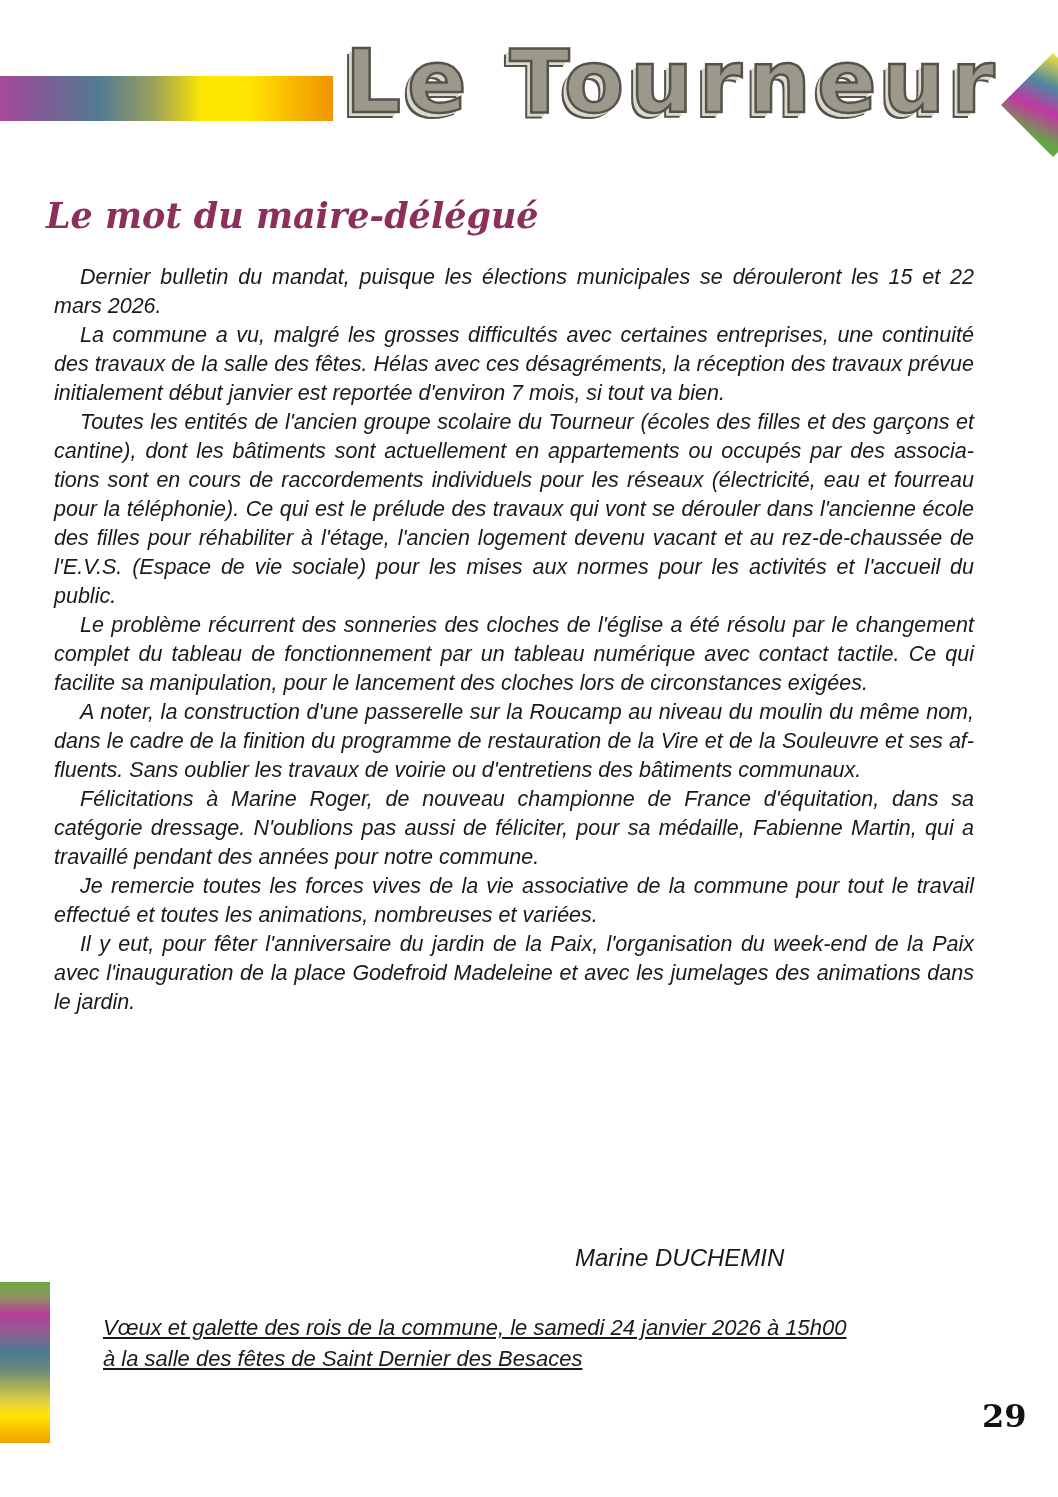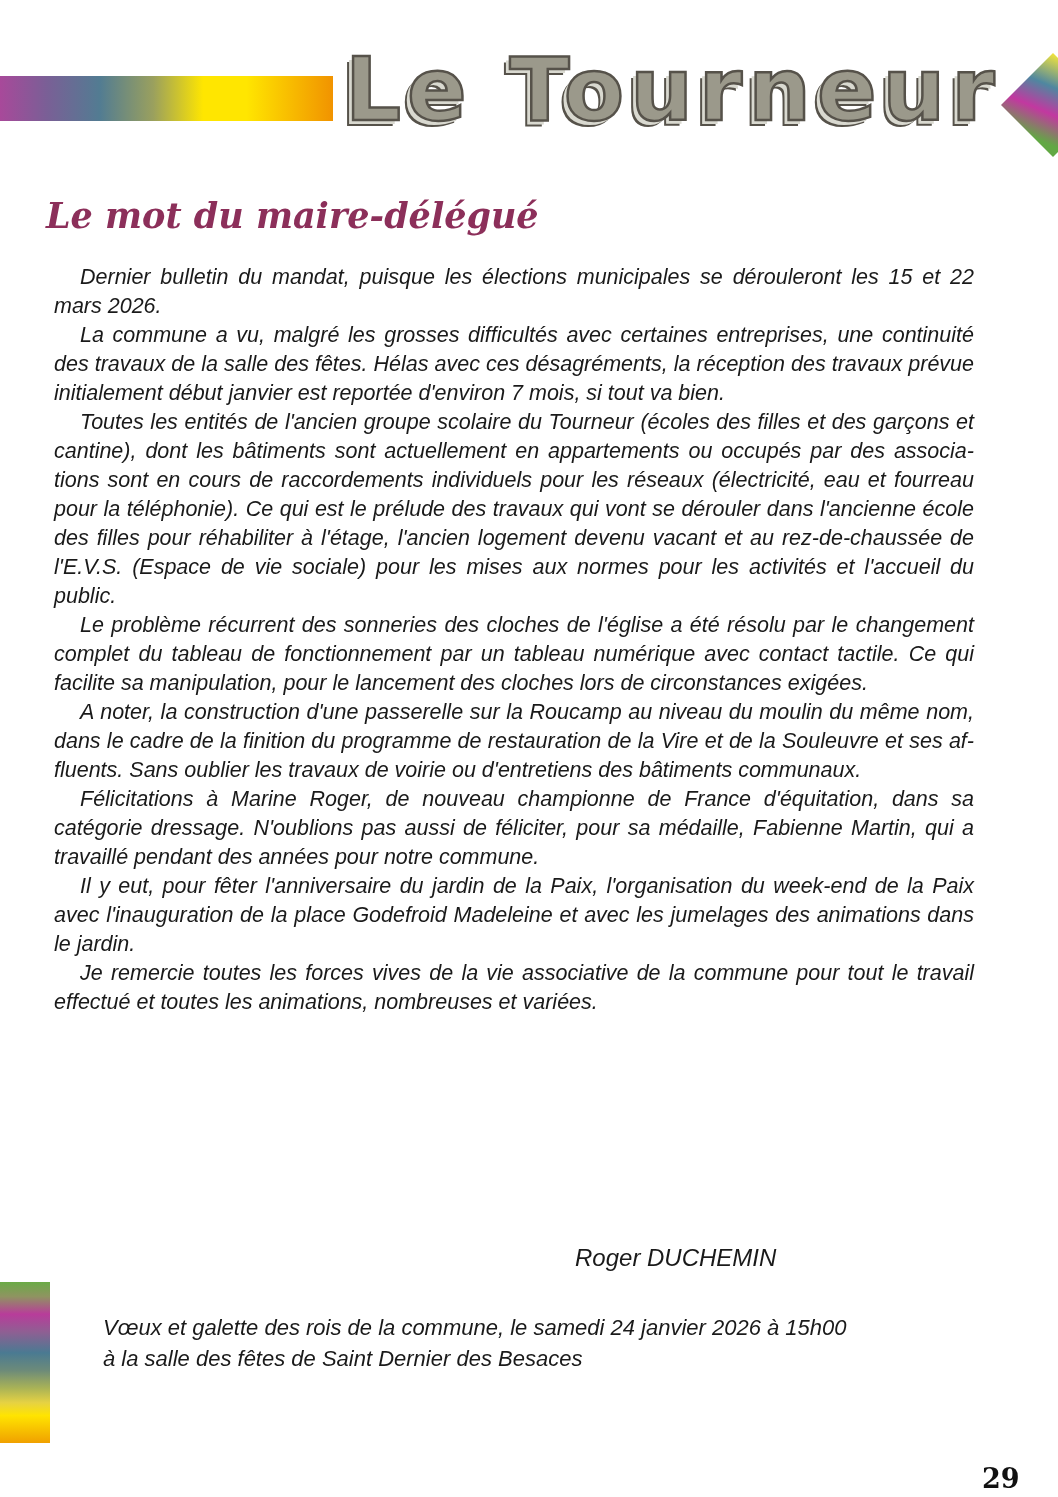--- a/index.html
+++ b/index.html
@@ -18,21 +18,21 @@
     background:linear-gradient(90deg,
       var(--bar-magenta,#a8499a) 0%,
       #7a5f96 14%,
       var(--bar-teal,#527c92) 30%,
       var(--bar-olive,#9aa05e) 46%,
       var(--bar-yellow,#ffe600) 61%,
       var(--bar-yellow,#ffe600) 74%,
       var(--bar-orange,#f19300) 100%);
   }
   .masthead-title{
-    position:absolute;left:345px;top:46px;
+    position:absolute;left:345px;top:38px;
     font-family:"DejaVu Sans",sans-serif;
     font-weight:bold;
     font-size:88px;line-height:88px;
     letter-spacing:6px;
     white-space:nowrap;
     color:var(--title-fill,#9b998b);
     -webkit-text-stroke:2.5px var(--title-dark,#56524a);
     text-shadow:
       -4px 4px 0 var(--title-light,#d9d9d0),
       -6px 6px 0 var(--title-dark,#56524a);
@@ -67,21 +67,21 @@
   
   .signature{
     position:absolute;left:575px;top:1243px;
     font-style:italic;font-size:24px;line-height:29px;
     white-space:nowrap;
   }
 
   
   .announcement{
     position:absolute;left:103px;top:1312px;
-    font-style:italic;font-size:22px;line-height:31px;
+    font-style:italic;font-size:22px;line-height:31px;text-decoration:underline;
   }
   .announcement div{white-space:nowrap;}
 
   
   .vbar{
     position:absolute;left:0;top:1282px;width:50px;height:161px;
     background:linear-gradient(180deg,
       var(--vbar-green,#6aaa46) 0%,
       #8f9461 9%,
       var(--vbar-magenta,#b83c9a) 20%,
@@ -89,23 +89,23 @@
       var(--vbar-teal,#4a7a92) 44%,
       #6d8b79 55%,
       #aab356 66%,
       #e6d243 75%,
       var(--vbar-yellow,#ffe400) 83%,
       var(--vbar-orange,#f0a000) 100%);
   }
 
   
   .page-number{
-    position:absolute;left:982px;top:1464px;
+    position:absolute;left:982px;top:1402px;
     font-family:"DejaVu Serif",serif;
-    font-weight:bold;font-size:27px;line-height:29px;
+    font-weight:bold;font-size:32px;line-height:29px;
     color:#111111;
   }
 </style>
 </head>
 <body>
 
 <div class="page">
 
   <div class="header-bar"></div>
 
@@ -127,25 +127,25 @@
 
   <div class="section-heading">Le mot du maire-délégué</div>
 
   <div class="body-text">
       <p>Dernier bulletin du mandat, puisque les élections municipales se dérouleront les 15 et 22 mars 2026.</p>
       <p>La commune a vu, malgré les grosses difficultés avec certaines entreprises, une continuité des travaux de la salle des fêtes. Hélas avec ces désagréments, la réception des travaux prévue initia­lement début janvier est reportée d'environ 7 mois, si tout va bien.</p>
       <p>Toutes les entités de l'ancien groupe scolaire du Tourneur (écoles des filles et des garçons et cantine), dont les bâtiments sont actuellement en appartements ou occupés par des associa­tions sont en cours de raccordements individuels pour les réseaux (électricité, eau et fourreau pour la téléphonie). Ce qui est le prélude des travaux qui vont se dérouler dans l'ancienne école des filles pour réhabiliter à l'étage, l'ancien logement devenu vacant et au rez-de-chaussée de l'E.V.S. (Espace de vie sociale) pour les mises aux normes pour les activités et l'accueil du public.</p>
       <p>Le problème récurrent des sonneries des cloches de l'église a été résolu par le changement complet du tableau de fonctionnement par un tableau numérique avec contact tactile. Ce qui facilite sa manipulation, pour le lancement des cloches lors de circonstances exigées.</p>
       <p>A noter, la construction d'une passerelle sur la Roucamp au niveau du moulin du même nom, dans le cadre de la finition du programme de restauration de la Vire et de la Souleuvre et ses af­fluents. Sans oublier les travaux de voirie ou d'entretiens des bâtiments communaux.</p>
       <p>Félicitations à Marine Roger, de nouveau championne de France d'équitation, dans sa catégo­rie dressage. N'oublions pas aussi de féliciter, pour sa médaille, Fabienne Martin, qui a travaillé pendant des années pour notre commune.</p>
+      <p>Je remercie toutes les forces vives de la vie associative de la commune pour tout le travail effec­tué et toutes les animations, nombreuses et variées.</p>
       <p>Il y eut, pour fêter l'anniversaire du jardin de la Paix, l'organisation du week-end de la Paix avec l'inauguration de la place Godefroid Madeleine et avec les jumelages des animations dans le jardin.</p>
-      <p>Je remercie toutes les forces vives de la vie associative de la commune pour tout le travail effec­tué et toutes les animations, nombreuses et variées.</p>
     </div>
 
-  <div class="signature">Roger DUCHEMIN</div>
+  <div class="signature">Marine DUCHEMIN</div>
 
   <div class="announcement">
     <div>Vœux et galette des rois de la commune, le samedi 24 janvier 2026 à 15h00</div>
     <div>à la salle des fêtes de Saint Dernier des Besaces</div>
   </div>
 
   <div class="vbar"></div>
 
   <div class="page-number">29</div>
 

